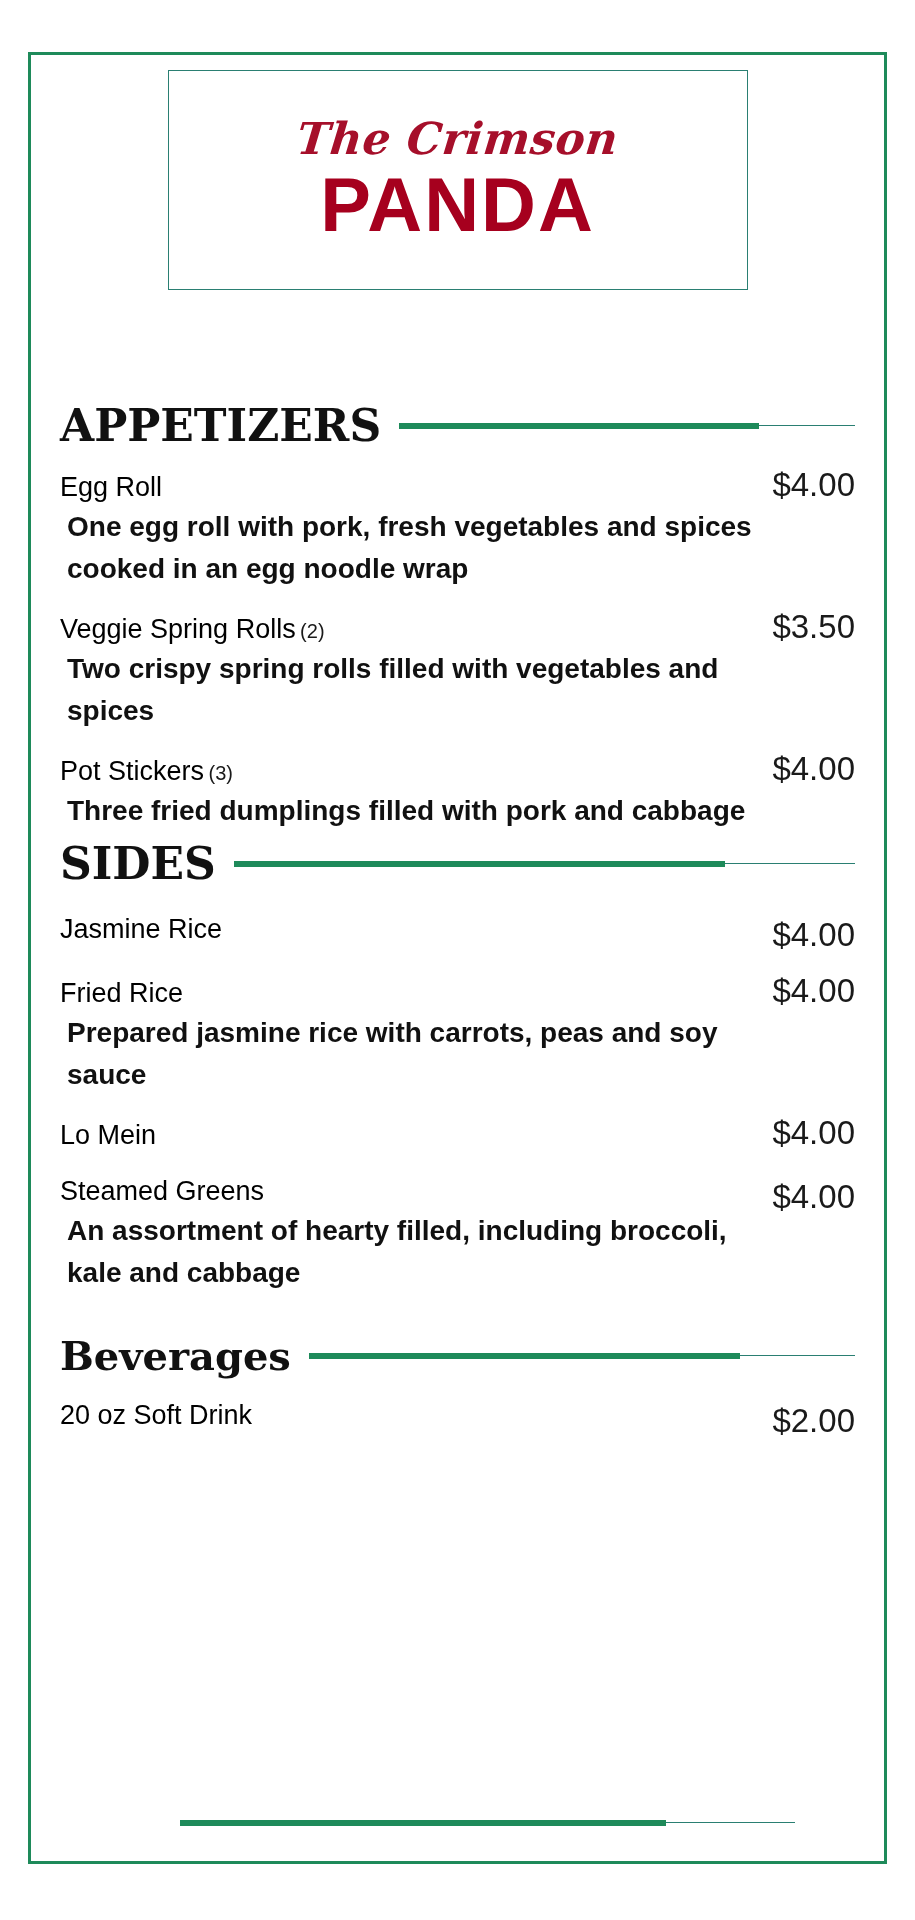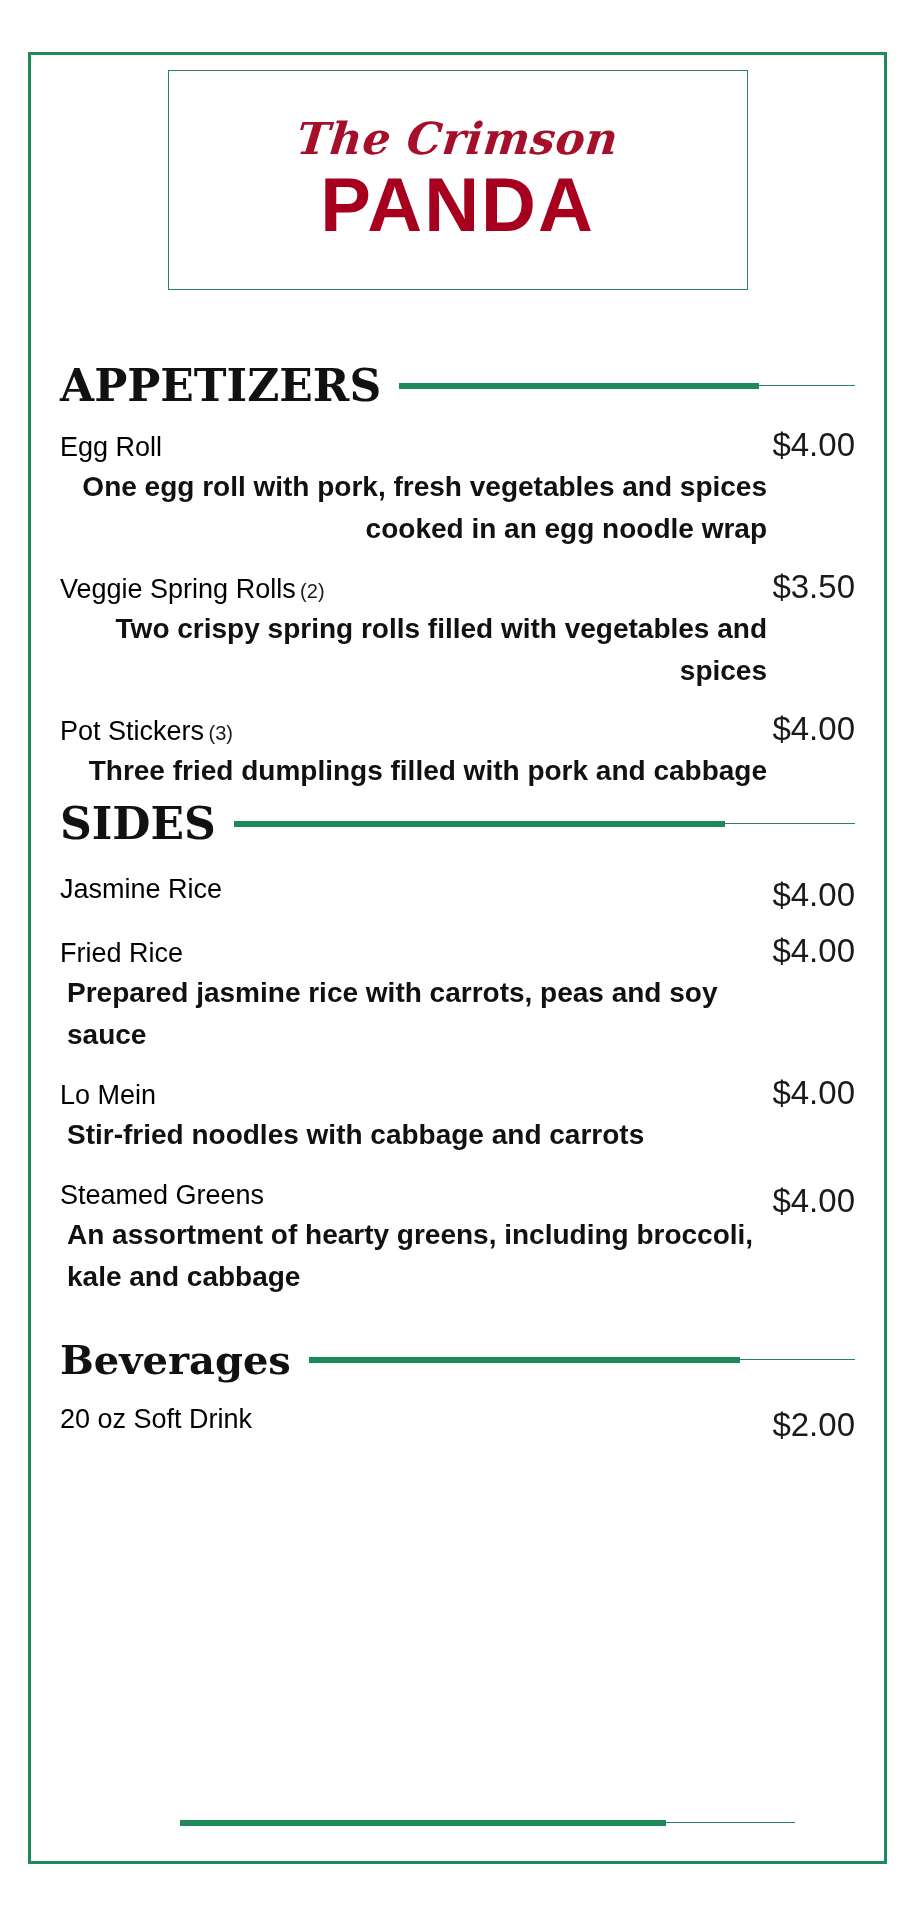--- a/index.html
+++ b/index.html
@@ -184,21 +184,21 @@
 <div class="menu-page">
   <div class="menu-frame"></div>
 
   <div class="menu-inner">
 
     <div class="logo-box">
       <div class="logo-script">The Crimson</div>
       <div class="logo-main">PANDA</div>
     </div>
 
-    <div class="section" style="margin-top:74px;text-align:right;">
+    <div class="section" style="margin-top:114px;">
       <div class="section-head">
         <div class="section-title big">APPETIZERS</div>
         <div class="rule-wrap">
           <div class="rule-thin"></div>
           <div class="rule-thick"></div>
         </div>
       </div>
 
       <div class="item">
         <div class="item-row">
@@ -253,29 +253,28 @@
           <div class="item-price">$4.00</div>
         </div>
         <div class="item-desc">Prepared jasmine rice with carrots, peas and soy sauce</div>
       </div>
 
       <div class="item">
         <div class="item-row">
           <div class="item-name">Lo Mein</div>
           <div class="item-price">$4.00</div>
         </div>
-        <div class="item-desc">Stir-fried noodles with cabbage and carrots</div>
       </div>
 
       <div class="item">
         <div class="item-row">
           <div class="item-name">Steamed Greens</div>
           <div class="item-price price-lower">$4.00</div>
         </div>
-        <div class="item-desc">An assortment of hearty greens, including broccoli, kale and cabbage</div>
+        <div class="item-desc">An assortment of hearty filled, including broccoli, kale and cabbage</div>
       </div>
     </div>
 
     <div class="section" style="margin-top:42px;">
       <div class="section-head">
         <div class="section-title bev">Beverages</div>
         <div class="rule-wrap">
           <div class="rule-thin"></div>
           <div class="rule-thick"></div>
         </div>

